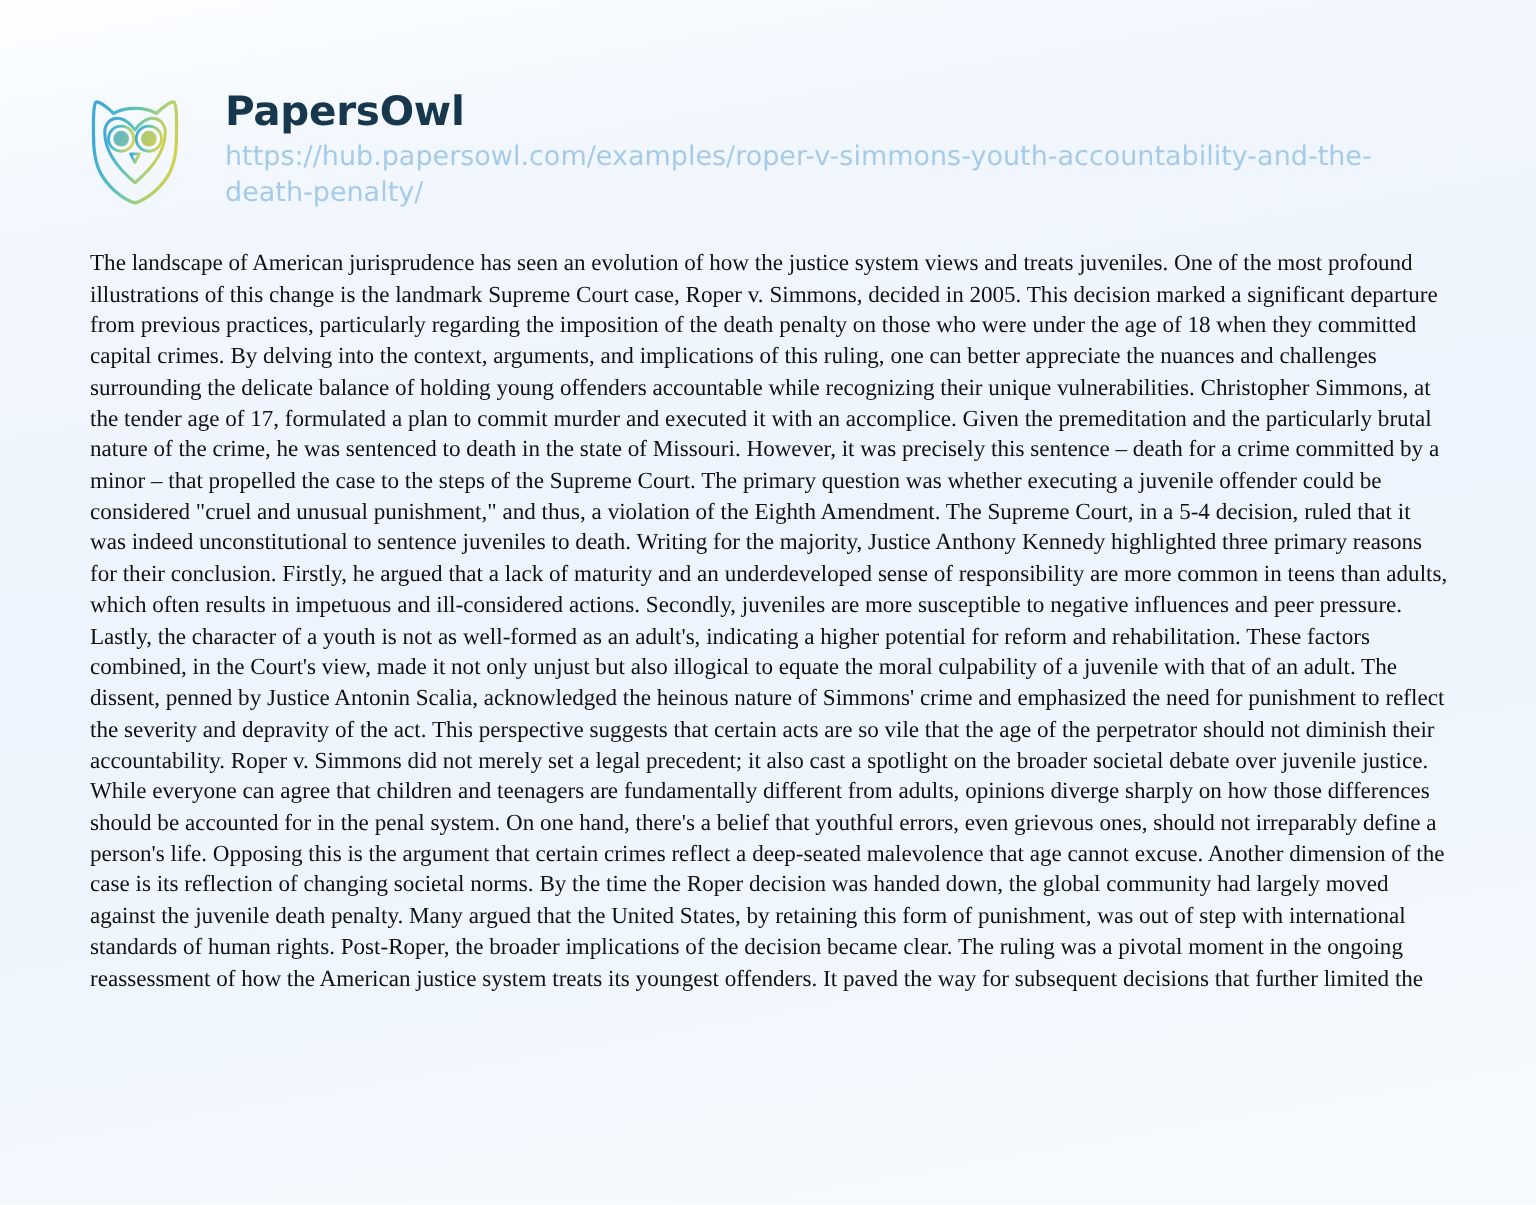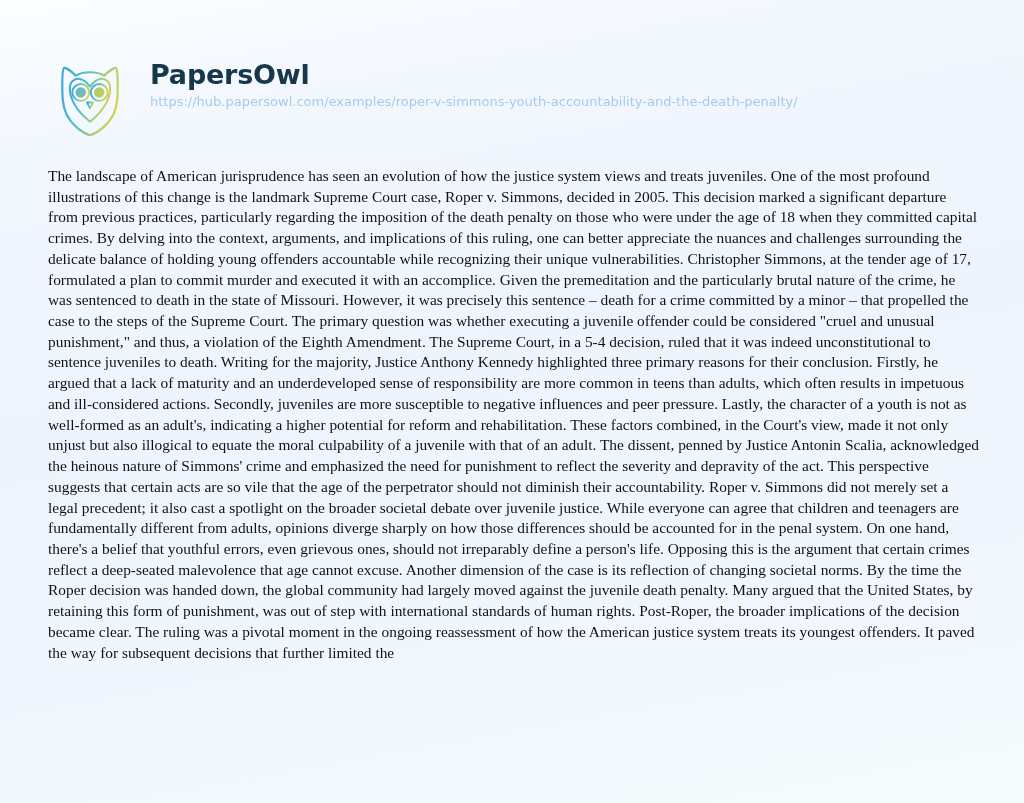--- a/index.html
+++ b/index.html
@@ -51,21 +51,21 @@
     font-size: 27px;
     font-weight: bold;
     letter-spacing: -0.2px;
     color: #17374d;
     line-height: 1.08;
     margin: 0 0 4px 0;
   }
 
   .brand-url {
     font-family: "DejaVu Sans", sans-serif;
-    font-size: 13px;
+    font-size: 18px;
     font-weight: 400;
     color: #9fc8e8;
     line-height: 1.32;
     max-width: 800px;
     word-break: break-word;
     opacity: 0.92;
   }
 
   
   .article {
@@ -87,21 +87,21 @@
     font-family: "Liberation Serif", "DejaVu Serif", serif;
     font-size: 15.4px;
     line-height: 1.345;
     color: #111111;
     text-align: left;
     margin: 24px 0 0 0;
     max-width: 954px;
     hyphens: none;
   }
 
-  .article-body p { margin: 0; }
+  .article-body p { margin: 12px; }
 </style>
 </head>
 <body>
 
 <div class="page">
 
   <div class="brand-header">
 
     <div class="brand-logo">
       <svg viewBox="0 0 100 100" xmlns="http://www.w3.org/2000/svg" aria-hidden="true">

